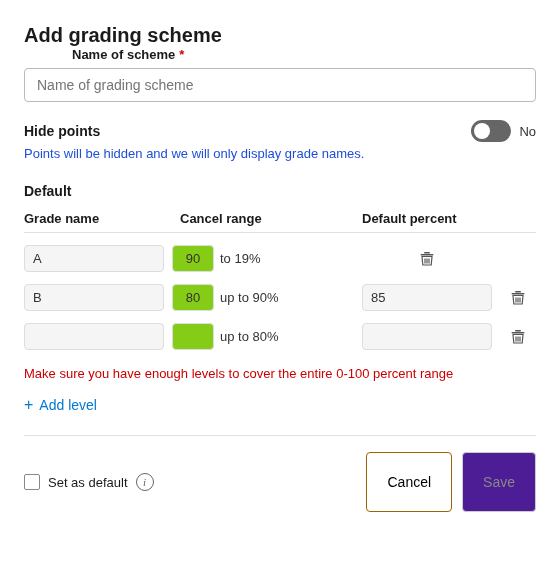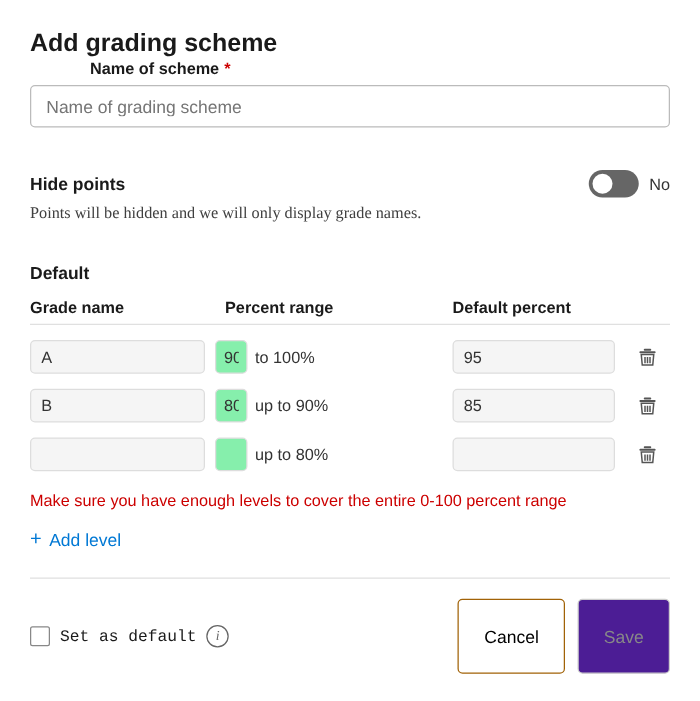--- a/index.html
+++ b/index.html
@@ -33,21 +33,21 @@
       padding: 8px 12px;
       font-size: 14px;
       color: #999;
       outline: none;
     }
 
     .hide-points-row {
       display: flex;
       align-items: center;
       justify-content: space-between;
-      margin-top: 34px;
+      margin-top: 18px;
       margin-bottom: 4px;
     }
     .hide-points-label { font-weight: 600; font-size: 14px; }
     .toggle-group {
       display: flex;
       align-items: center;
       gap: 8px;
     }
     .toggle {
       width: 40px;
@@ -65,23 +65,22 @@
       background: #fff;
       position: absolute;
       top: 3px;
       left: 3px;
       transition: left 0.2s;
     }
     .toggle-no { font-size: 13px; color: #333; }
 
     .hint-text {
       font-size: 13px;
-      color: #404040;
-      margin-bottom: 32px;
-      font-family: Liberation Serif, serif;
+      color: #1d4ed8;
+      margin-bottom: 22px;
     }
 
     .levels-section-label {
       font-weight: 600;
       font-size: 14px;
       margin-bottom: 8px;
     }
 
     .levels-header {
       display: grid;
@@ -113,26 +112,26 @@
       color: #333;
       outline: none;
     }
 
     .percent-range-cell {
       display: flex;
       align-items: center;
       gap: 6px;
     }
     .range-num {
-      width: 26px;
+      width: 42px;
       border: 1px solid #ddd;
       border-radius: 4px;
       padding: 5px 6px;
       font-size: 13px;
-      background: #86efac;
+      background: #84cc16;
       text-align: center;
       color: #333;
       outline: none;
     }
     .range-text { font-size: 13px; color: #333; white-space: nowrap; }
 
     .delete-btn {
       background: none;
       border: none;
       cursor: pointer;
@@ -182,21 +181,21 @@
     }
     .set-default-checkbox {
       width: 16px;
       height: 16px;
       border: 1px solid #888;
       border-radius: 2px;
       cursor: pointer;
       appearance: none;
       background: #fff;
     }
-    .set-default-label { font-size: 13px; font-family: Liberation Mono, monospace; }
+    .set-default-label { font-size: 13px; }
     .info-icon {
       width: 18px;
       height: 18px;
       border-radius: 50%;
       border: 1.5px solid #666;
       display: inline-flex;
       align-items: center;
       justify-content: center;
       font-size: 11px;
       color: #666;
@@ -256,33 +255,32 @@
     <span class="toggle-no">No</span>
   </div>
 </div>
 <p class="hint-text">Points will be hidden and we will only display grade names.</p>
 
 
 <div class="levels-section-label">Default</div>
 
 <div class="levels-header">
   <span>Grade name</span>
-  <span class="col-percent">Percent range</span>
+  <span class="col-percent">Cancel range</span>
   <span>Default percent</span>
   <span></span>
 </div>
 
 
 <div class="level-row">
   <input class="cell-input" type="text" value="A" style="">
   <div class="percent-range-cell">
     <input class="range-num" type="text" value="90" style="">
-    <span class="range-text">to 100%</span>
-  </div>
-  <input class="cell-input" type="text" value="95" style="">
+    <span class="range-text">to 19%</span>
+  </div>
   <button class="delete-btn trash-icon">
     <svg viewBox="0 0 16 16" fill="none" xmlns="http://www.w3.org/2000/svg">
       <rect x="5" y="1" width="6" height="1.5" rx="0.75" fill="currentColor"></rect>
       <rect x="1.5" y="3" width="13" height="1.5" rx="0.75" fill="currentColor"></rect>
       <path d="M3 5.5l0.8 8.5h8.4L13 5.5H3z" stroke="currentColor" stroke-width="1.2" fill="none"></path>
       <line x1="6" y1="7.5" x2="6" y2="12.5" stroke="currentColor" stroke-width="1.2"></line>
       <line x1="8" y1="7.5" x2="8" y2="12.5" stroke="currentColor" stroke-width="1.2"></line>
       <line x1="10" y1="7.5" x2="10" y2="12.5" stroke="currentColor" stroke-width="1.2"></line>
     </svg>
   </button>

